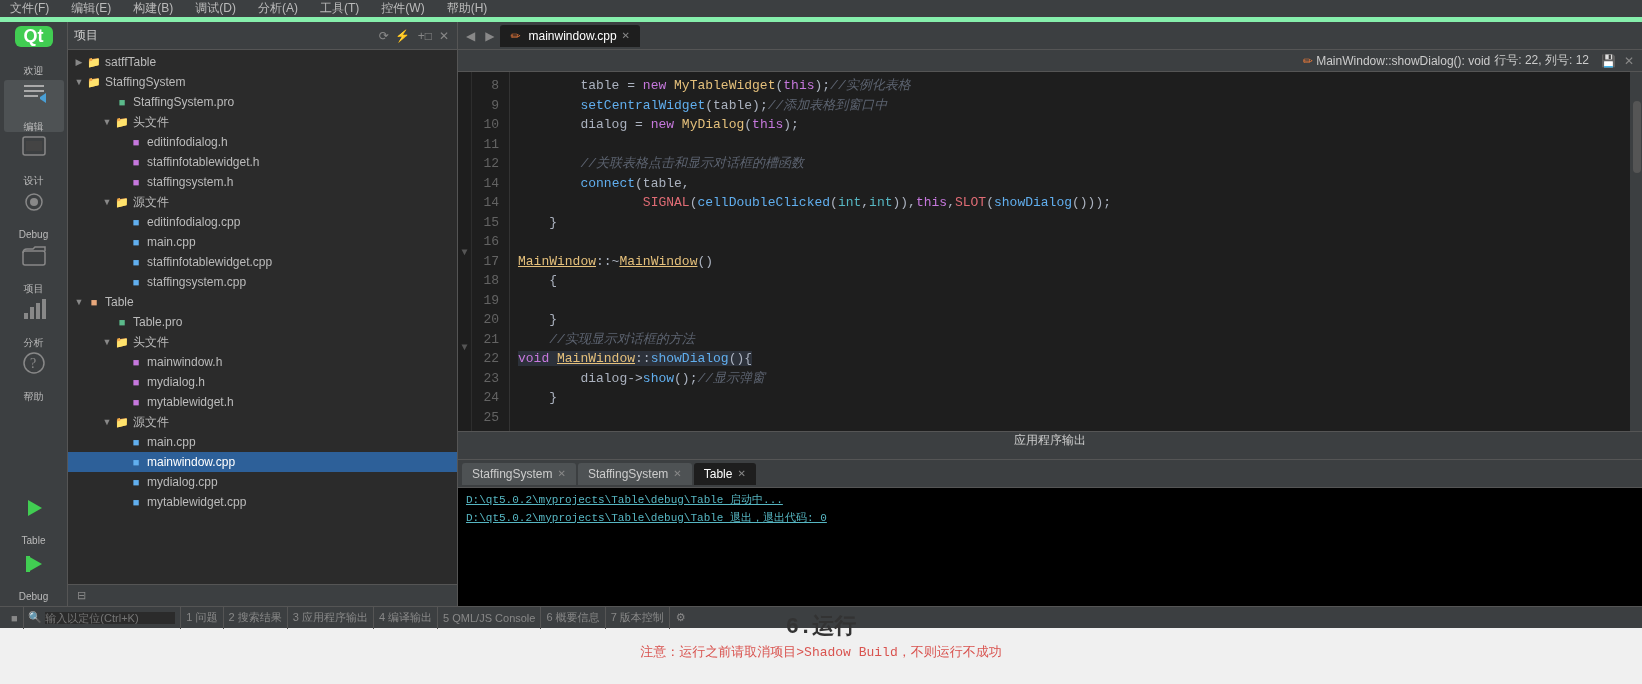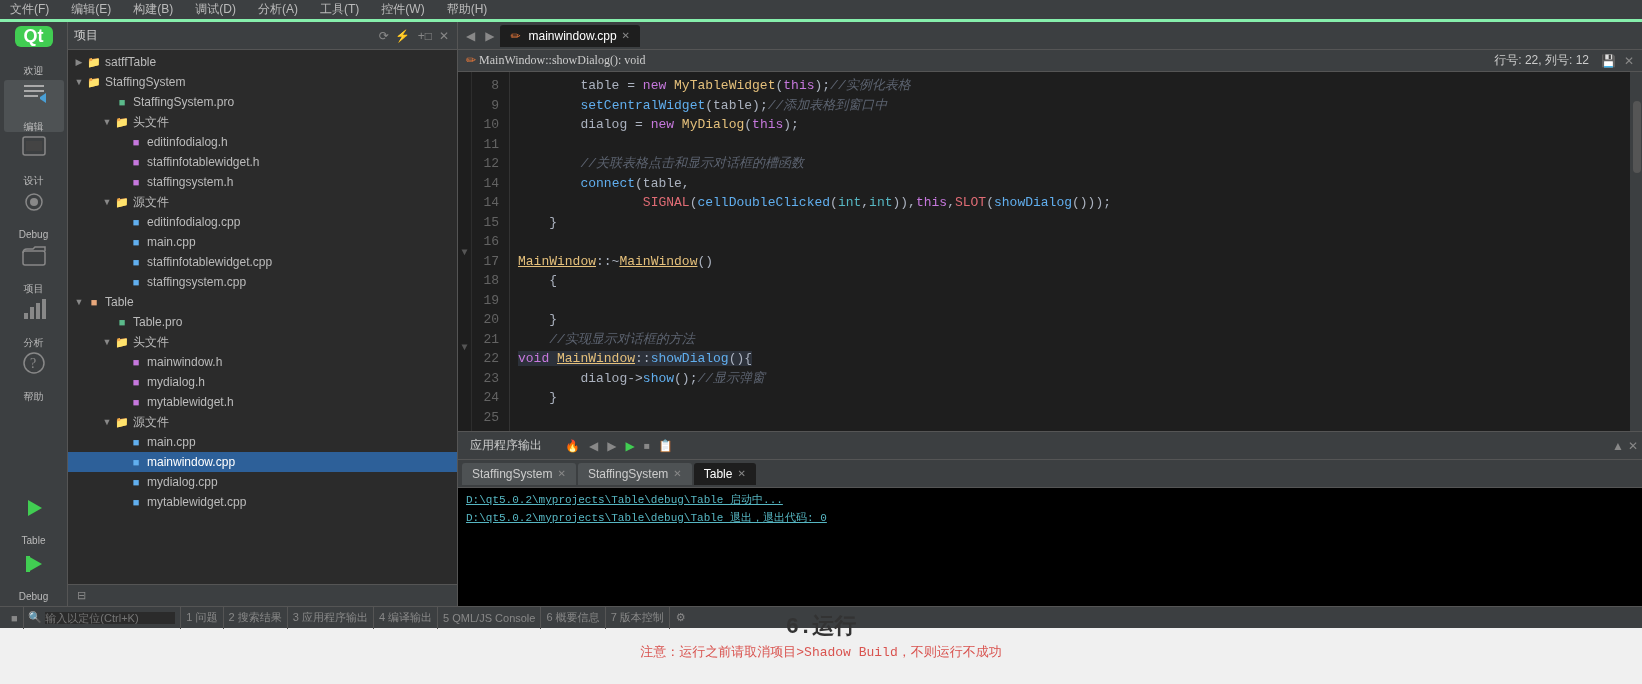--- a/index.html
+++ b/index.html
@@ -15,21 +15,21 @@
 
     
     .menubar {
       background: #3c3f41;
       color: #bbb;
       height: 22px;
       display: flex;
       align-items: center;
       padding: 0 6px;
       gap: 14px;
-      border-bottom: 3px solid #86efac;
+      border-bottom: 5px solid #86efac;
       font-size: 12px;
     }
     .menubar span {
       cursor: pointer;
       padding: 2px 4px;
     }
 
     
     .main-layout {
       display: flex;
@@ -295,21 +295,22 @@
       display: flex;
       flex-direction: column;
     }
     .output-panel-header {
       height: 28px;
       background: #3c3f41;
       display: flex;
       align-items: center;
       padding: 0 4px;
       border-bottom: 1px solid #555;
-      gap: 4px;
+      gap: 10px;
+      flex-direction: column;
     }
     .output-title {
       color: #ccc;
       font-size: 12px;
       padding: 0 8px;
     }
     .output-panel-header .header-tools {
       display: flex;
       align-items: center;
       gap: 3px;
@@ -693,21 +694,21 @@
             <span class="nav-btn">▶</span>
           </div>
           <div class="editor-tab active">
             <span style="color:#e8783a; margin-right:3px;">✏</span>
             <span>mainwindow.cpp</span>
             <span class="close-x">✕</span>
           </div>
         </div>
 
         <div class="editor-status-bar">
-          <span style="flex:1; text-align:left;font-family:Liberation Serif, serif;">
+          <span style="flex:1; text-align:right;">
             <span style="color:#e8783a;">✏ </span>
             <span>MainWindow::showDialog(): void</span>
           </span>
           <span>行号: 22, 列号: 12</span>
           <span style="margin-left:8px; color:#888;">💾</span>
           <span style="margin-left:4px; color:#888;">✕</span>
         </div>
 
         <div style="flex:1; display:flex; flex-direction:column; overflow:hidden;">
 

